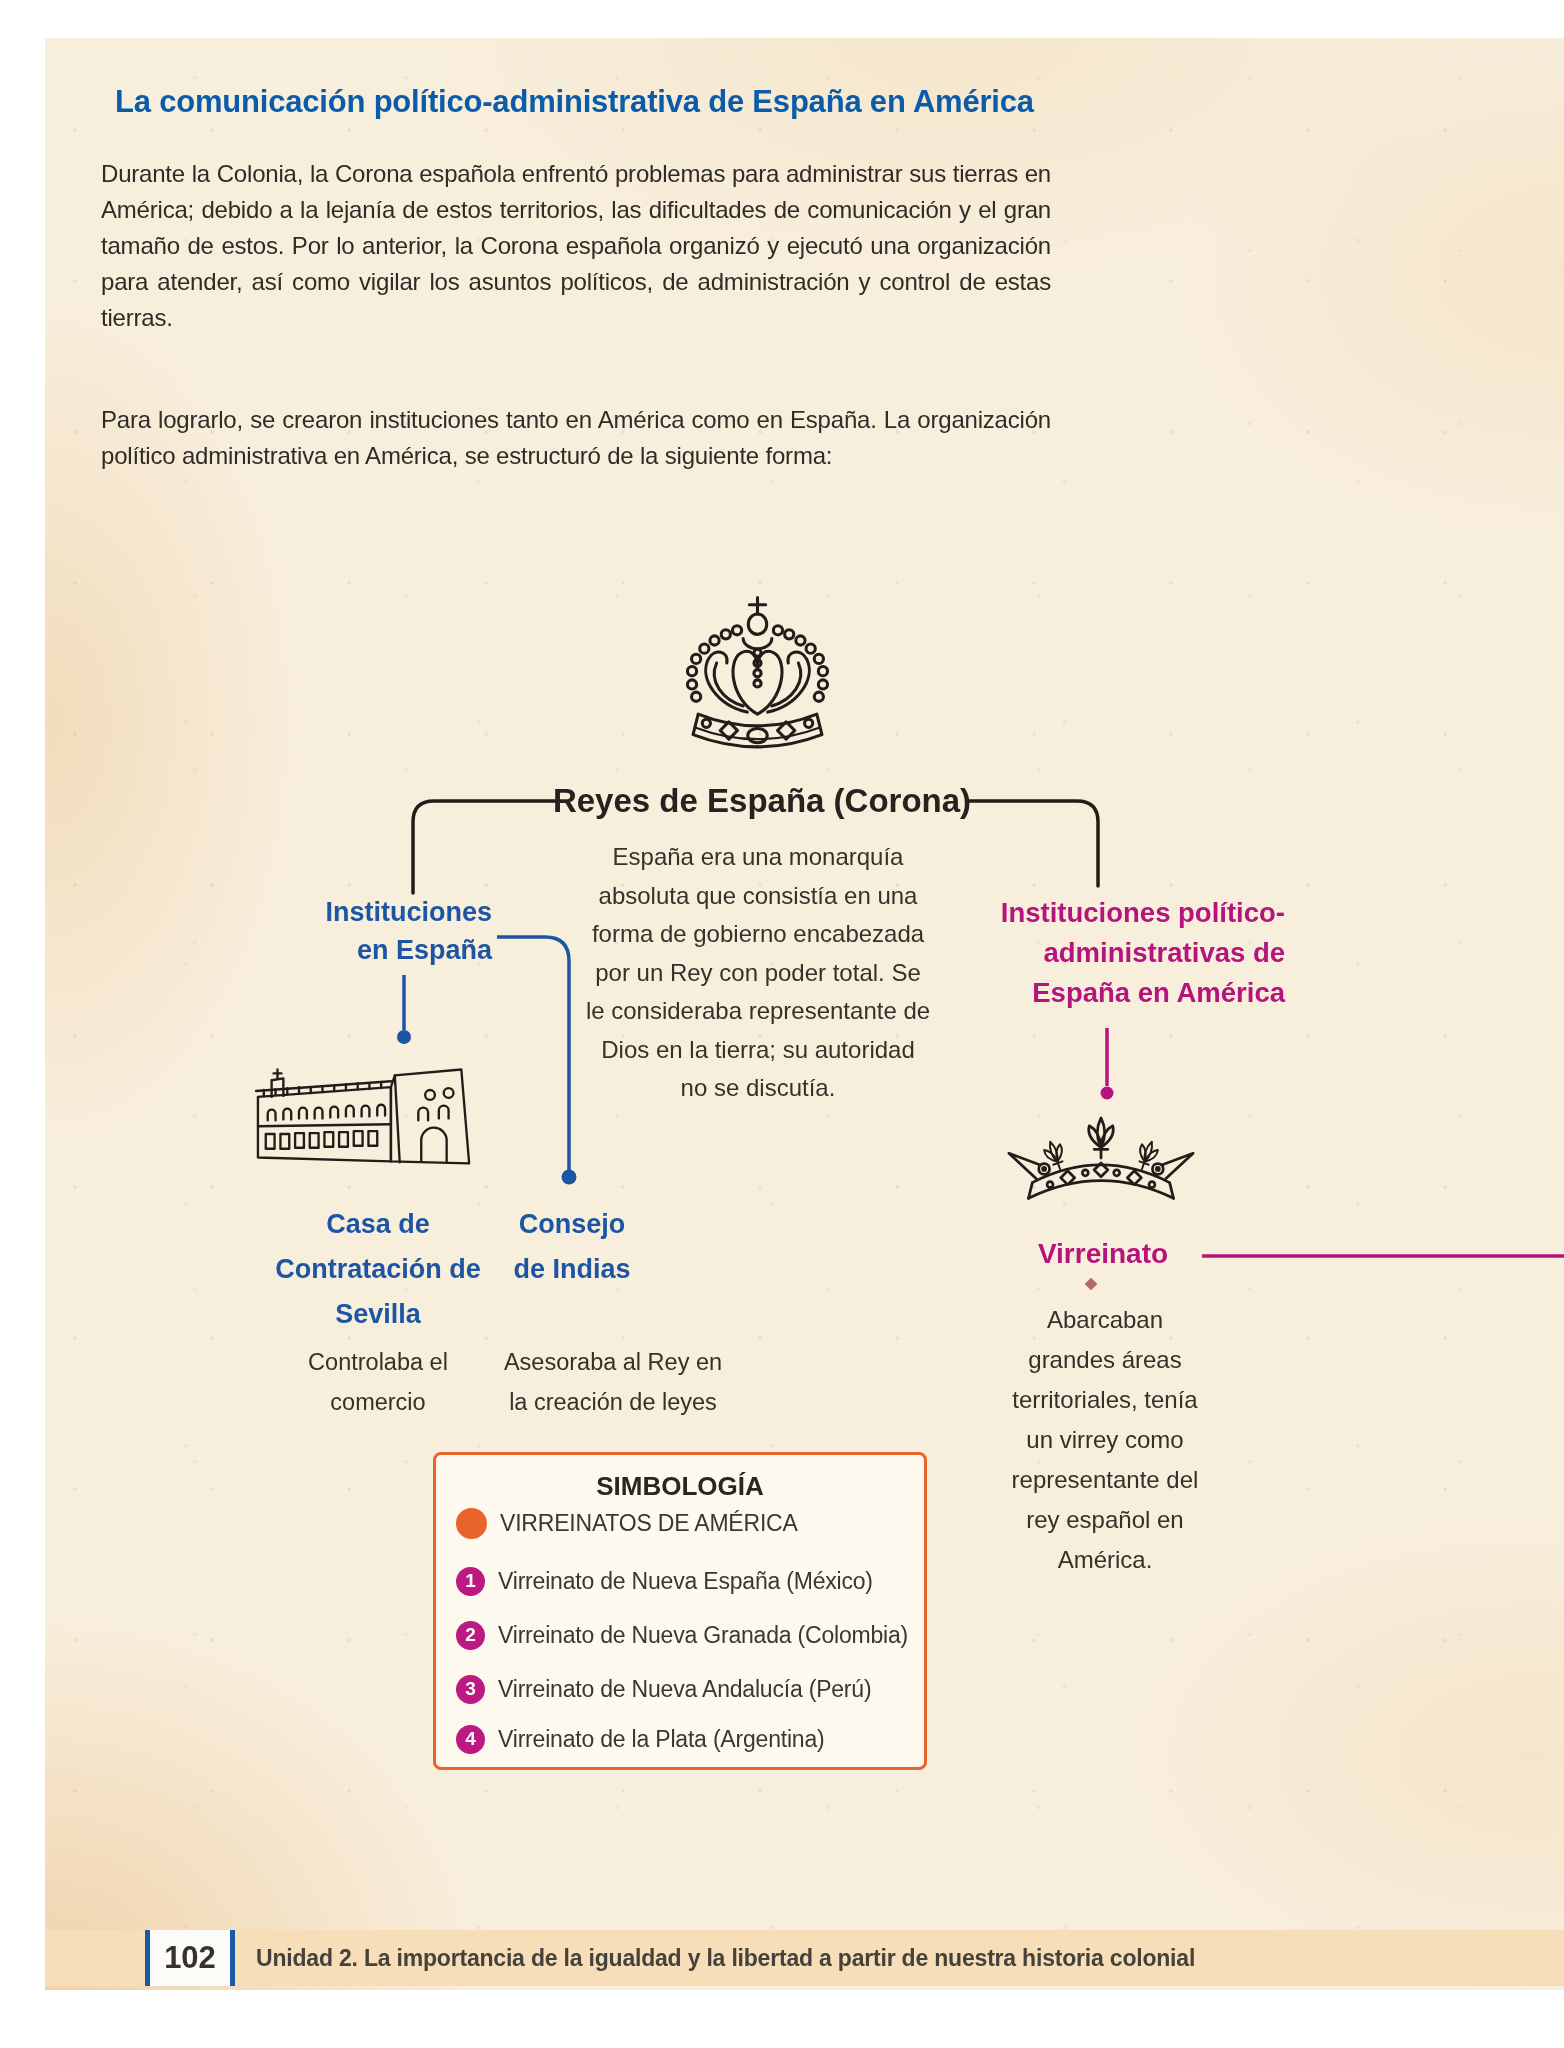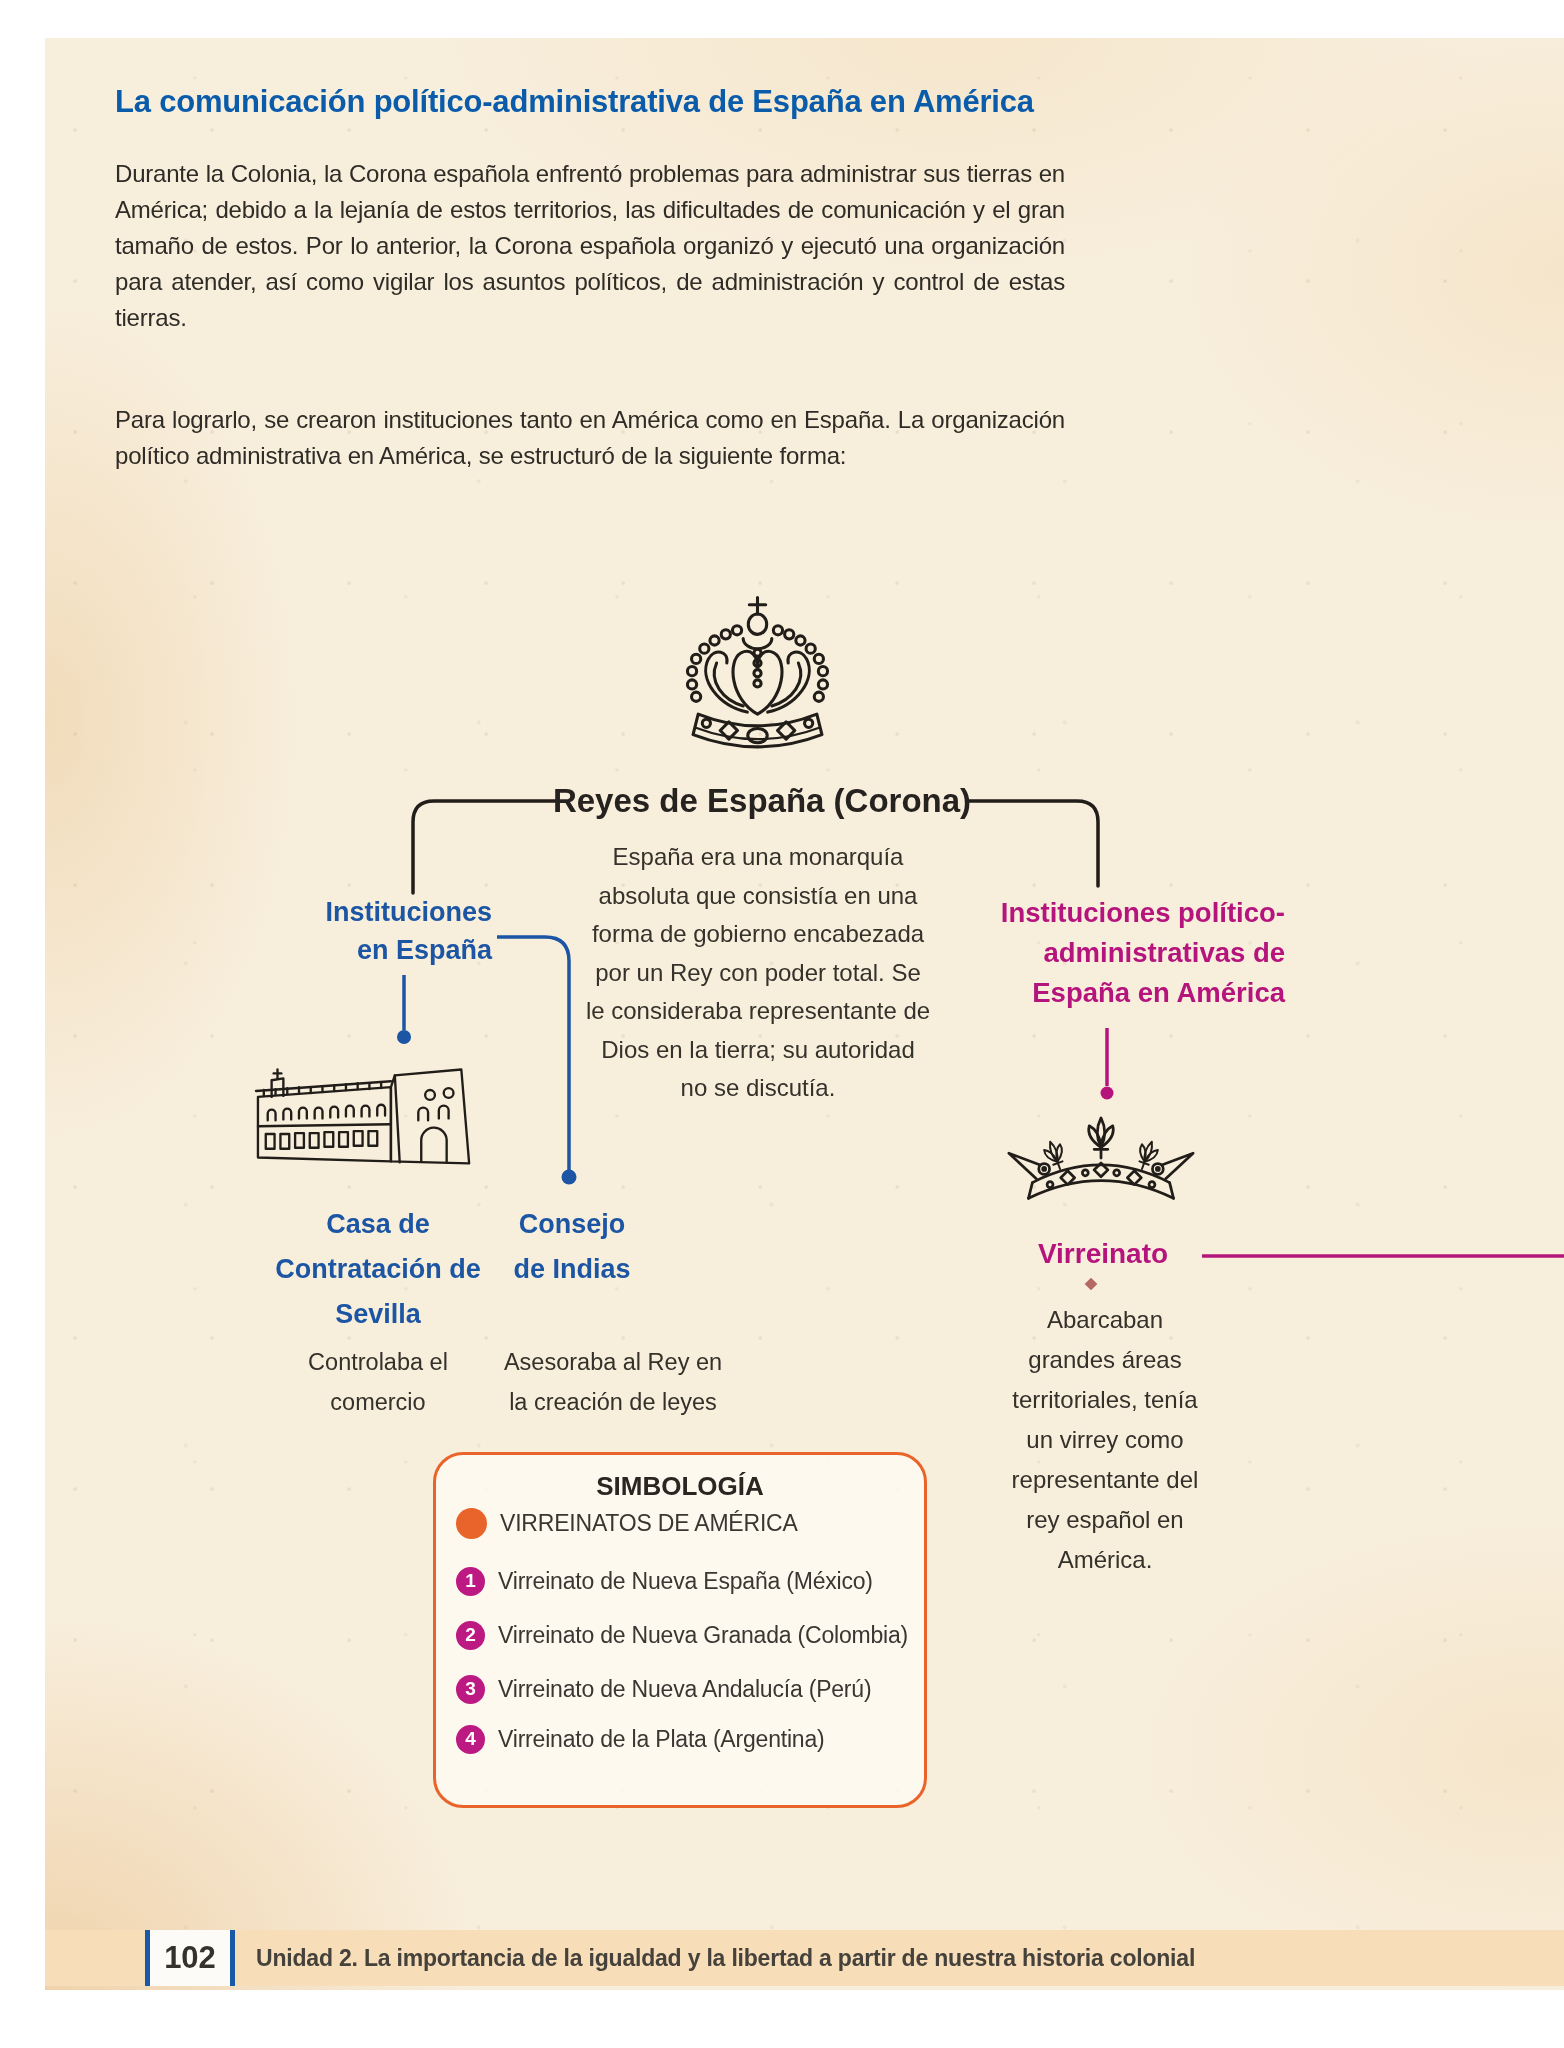--- a/index.html
+++ b/index.html
@@ -37,21 +37,21 @@
 
   .abs{position:absolute;}
   .pre{white-space:pre-line;}
 
   .doc-title{
     left:115px;top:84px;width:1100px;
     font-size:31px;font-weight:bold;color:var(--title-blue);letter-spacing:-.2px;
     z-index:3;
   }
   .para{
-    left:115px;width:950px;font-size:24px;line-height:36px;color:var(--ink);
+    left:101px;width:950px;font-size:24px;line-height:36px;color:var(--ink);
     text-align:justify;letter-spacing:-.2px;z-index:3;
   }
   .para1{top:156px;}
   .para2{top:402px;}
 
   svg.lineart{stroke:#211d19;fill:none;stroke-linecap:round;stroke-linejoin:round;}
   .icon{z-index:2;}
 
   .root-label{
     left:552px;top:782px;width:420px;text-align:center;
@@ -82,22 +82,22 @@
   .virreinato-label{
     left:1003px;top:1238px;width:200px;text-align:center;
     font-size:28px;font-weight:bold;color:var(--magenta);z-index:3;
   }
   .virreinato-desc{
     left:955px;top:1300px;width:300px;text-align:center;
     font-size:24px;line-height:40px;color:#34302a;z-index:3;
   }
 
   .legend-box{
-    left:433px;top:1452px;width:494px;height:356px;
-    border:3.5px solid var(--orange);border-radius:30px;
+    left:433px;top:1452px;width:494px;height:318px;
+    border:3.5px solid var(--orange);border-radius:8px;
     background:rgba(255,252,245,.78);z-index:3;
   }
   .legend-title{
     position:absolute;left:0;top:16px;width:100%;text-align:center;
     font-size:26px;font-weight:bold;color:#2a2622;
   }
   .legend-row{
     position:absolute;left:20px;display:flex;align-items:center;gap:13px;height:32px;
   }
   .legend-row .txt{font-size:23px;color:#3a3631;letter-spacing:-.2px;white-space:nowrap;}

